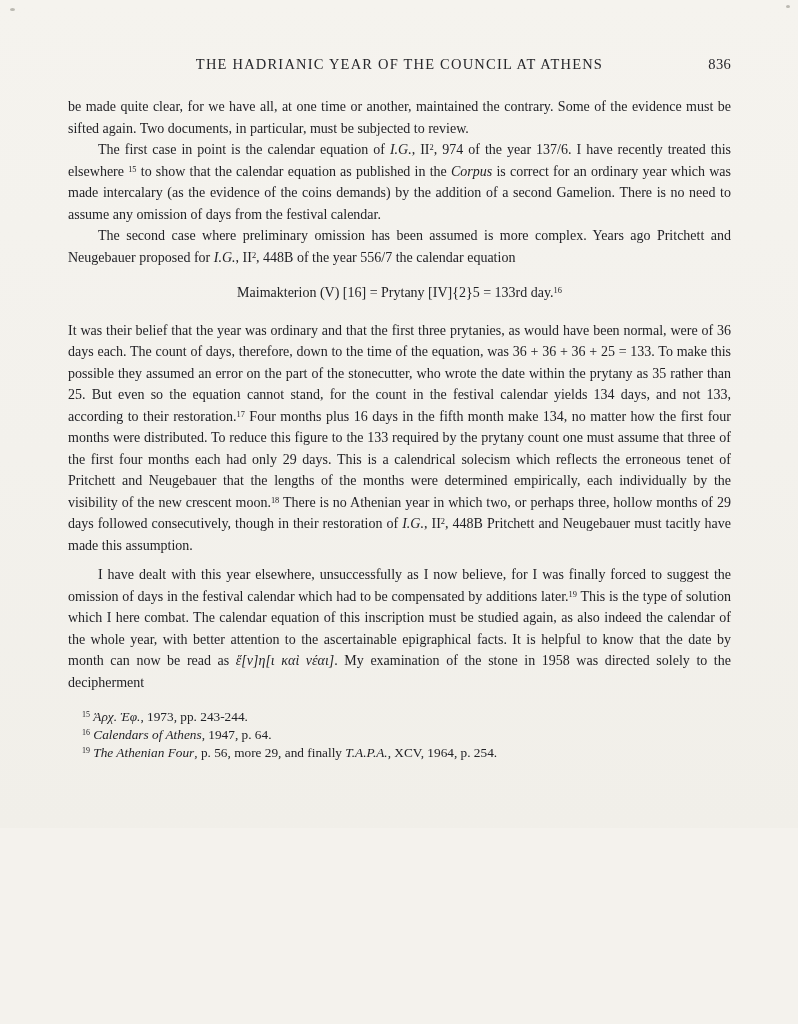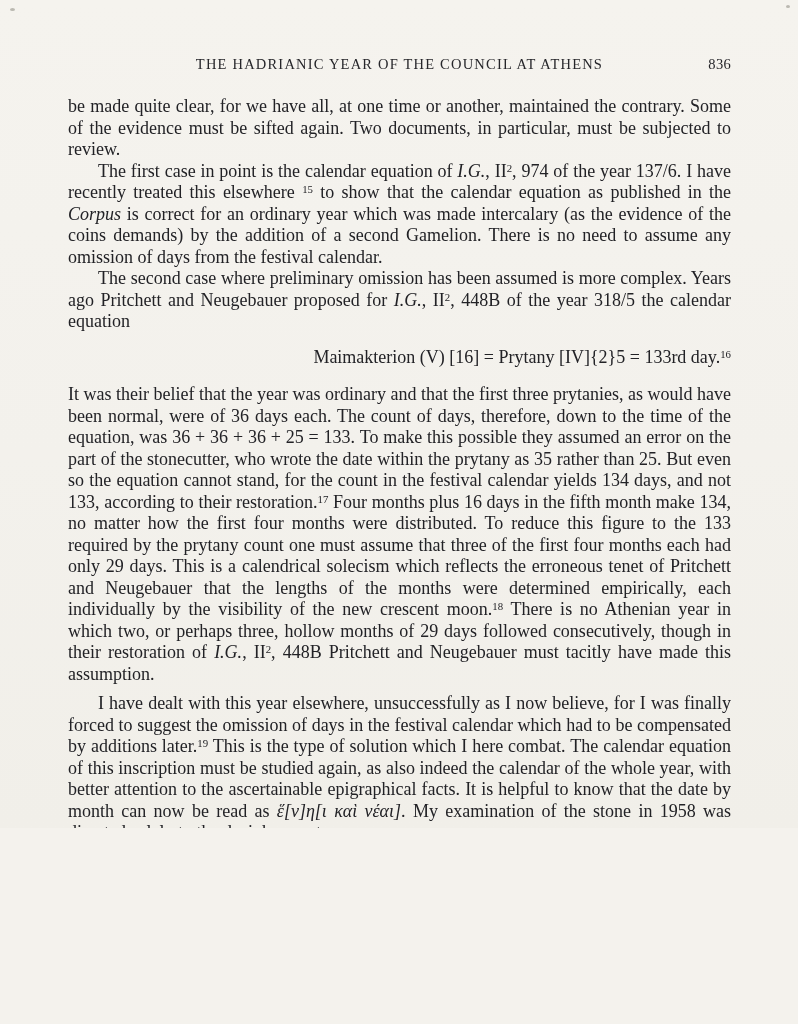--- a/index.html
+++ b/index.html
@@ -11,25 +11,25 @@
   }
   .page{position:relative;width:798px;height:828px;overflow:hidden;
         background:linear-gradient(180deg,#f5f3ee 0%,#f3f1ec 55%,#f1efe9 100%);}
   .speck{position:absolute;background:#8a8880;border-radius:50%;opacity:.55;}
   .speck.a{left:10px;top:8px;width:5px;height:3px;}
   .speck.b{left:786px;top:5px;width:4px;height:3px;}
   .content{position:absolute;left:68px;top:56px;width:663px;}
   .page-header{position:relative;text-align:center;font-size:14.5px;
                letter-spacing:1.2px;margin-bottom:23px;color:#26262a;}
   .page-number{position:absolute;right:0;top:0;letter-spacing:.3px;}
-  .body-text{font-size:18px;line-height:21.5px;text-align:justify;}
+  .body-text{font-size:14px;line-height:21.5px;text-align:justify;}
   .body-text p{margin:0;}
   .body-text p.indent{text-indent:30px;}
   .body-text p.spaced{margin-top:8px;}
-  .body-text p.equation{text-align:right;text-indent:0;margin:14px 0 16px 0;}
+  .body-text p.equation{text-align:center;text-indent:0;margin:14px 0 16px 0;}
   sup{font-size:60%;line-height:0;position:relative;top:-0.45em;vertical-align:baseline;}
   i{font-style:italic;}
   .footnotes{margin-top:15px;font-size:13.3px;line-height:17.8px;text-align:left;font-family:Liberation Serif, serif;}
   .footnotes p{margin:0;text-indent:14px;}
 </style>
 </head>
 <body>
 
 <div class="page">
   <div class="speck a"></div>
@@ -37,24 +37,25 @@
 
   <div class="content">
     <header class="page-header">
       <span class="running-title">THE HADRIANIC YEAR OF THE COUNCIL AT ATHENS</span>
       <span class="page-number">836</span>
     </header>
 
     <main class="body-text" id="article-body">
         <p class=""><span>be made quite clear, for we have all, at one time or another, maintained the contrary. Some of the evidence must be sifted again. Two documents, in particular, must be subjected to review.</span></p>
         <p class="indent"><span>The first case in point is the calendar equation of </span><i>I.G.</i><span>, II</span><sup>2</sup><span>, 974 of the year 137/6. I have recently treated this elsewhere </span><sup>15</sup><span> to show that the calendar equation as published in the </span><i>Corpus</i><span> is correct for an ordinary year which was made intercalary (as the evidence of the coins demands) by the addition of a second Gamelion. There is no need to assume any omission of days from the festival calendar.</span></p>
-        <p class="indent"><span>The second case where preliminary omission has been assumed is more complex. Years ago Pritchett and Neugebauer proposed for </span><i>I.G.</i><span>, II</span><sup>2</sup><span>, 448B of the year 318/5 the calendar equation</span></p>
+        <p class="indent"><span>The second case where preliminary omission has been assumed is more complex. Years ago Pritchett and Neugebauer proposed for </span><i>I.G.</i><span>, II</span><sup>2</sup><span>, 448B of the year 556/7 the calendar equation</span></p>
         <p class="equation"><span>Maimakterion (V) [16] = Prytany [IV]{2}5 = 133rd day.</span><sup>16</sup></p>
         <p class=""><span>It was their belief that the year was ordinary and that the first three prytanies, as would have been normal, were of 36 days each. The count of days, therefore, down to the time of the equation, was 36 + 36 + 36 + 25 = 133. To make this possible they assumed an error on the part of the stonecutter, who wrote the date within the prytany as 35 rather than 25. But even so the equation cannot stand, for the count in the festival calendar yields 134 days, and not 133, according to their restoration.</span><sup>17</sup><span> Four months plus 16 days in the fifth month make 134, no matter how the first four months were distributed. To reduce this figure to the 133 required by the prytany count one must assume that three of the first four months each had only 29 days. This is a calendrical solecism which reflects the erroneous tenet of Pritchett and Neugebauer that the lengths of the months were determined empirically, each individually by the visibility of the new crescent moon.</span><sup>18</sup><span> There is no Athenian year in which two, or perhaps three, hollow months of 29 days followed consecutively, though in their restoration of </span><i>I.G.</i><span>, II</span><sup>2</sup><span>, 448B Pritchett and Neugebauer must tacitly have made this assumption.</span></p>
         <p class="indent spaced"><span>I have dealt with this year elsewhere, unsuccessfully as I now believe, for I was finally forced to suggest the omission of days in the festival calendar which had to be compensated by additions later.</span><sup>19</sup><span> This is the type of solution which I here combat. The calendar equation of this inscription must be studied again, as also indeed the calendar of the whole year, with better attention to the ascertainable epigraphical facts. It is helpful to know that the date by month can now be read as </span><i>ἕ[ν]η[ι καὶ νέαι]</i><span>. My examination of the stone in 1958 was directed solely to the decipherment</span></p>
       </main>
 
     <footer class="footnotes" id="footnotes">
         <p><sup>15</sup><span> </span><i>Ἀρχ. Ἐφ.</i><span>, 1973, pp. 243-244.</span></p>
+        <p><sup>16</sup><span> </span><i>Calendars of Athens</i><span>, 1947, p. 64.</span></p>
         <p><sup>19</sup><span> </span><i>The Athenian Four</i><span>, p. 56, more 29, and finally </span><i>T.A.P.A.</i><span>, XCV, 1964, p. 254.</span></p>
       </footer>
   </div>
 </div>
 
 </body></html>

